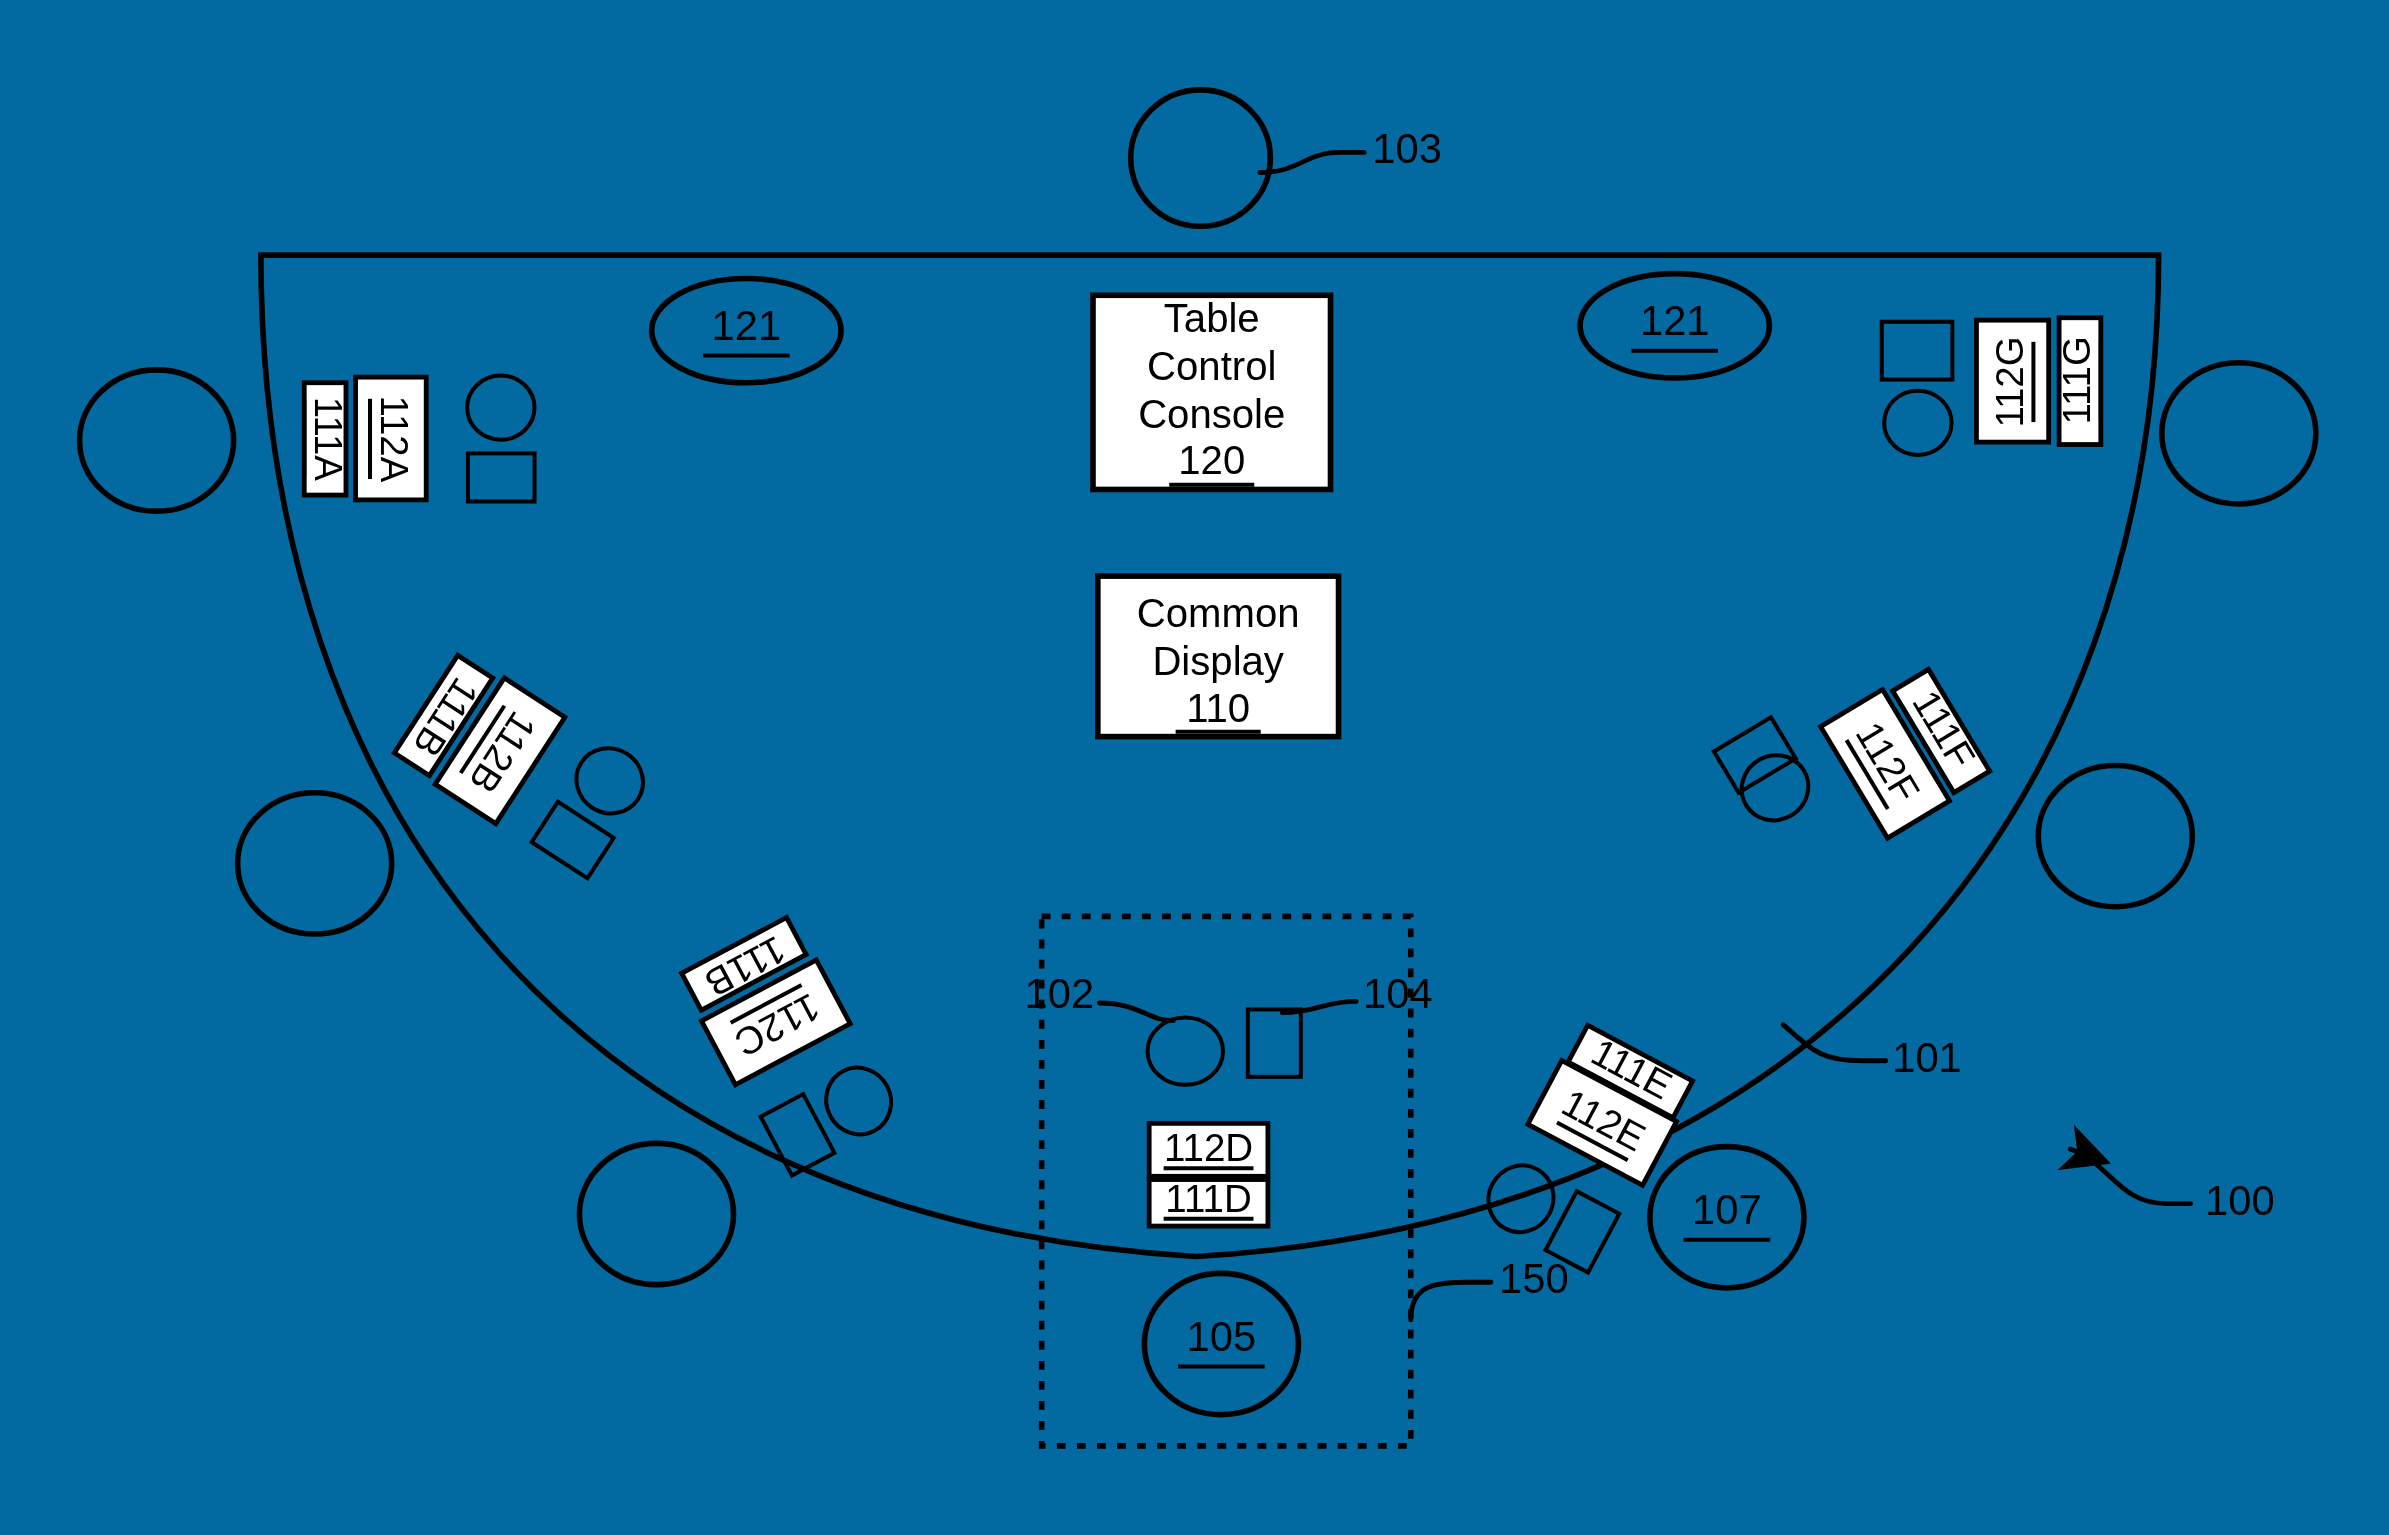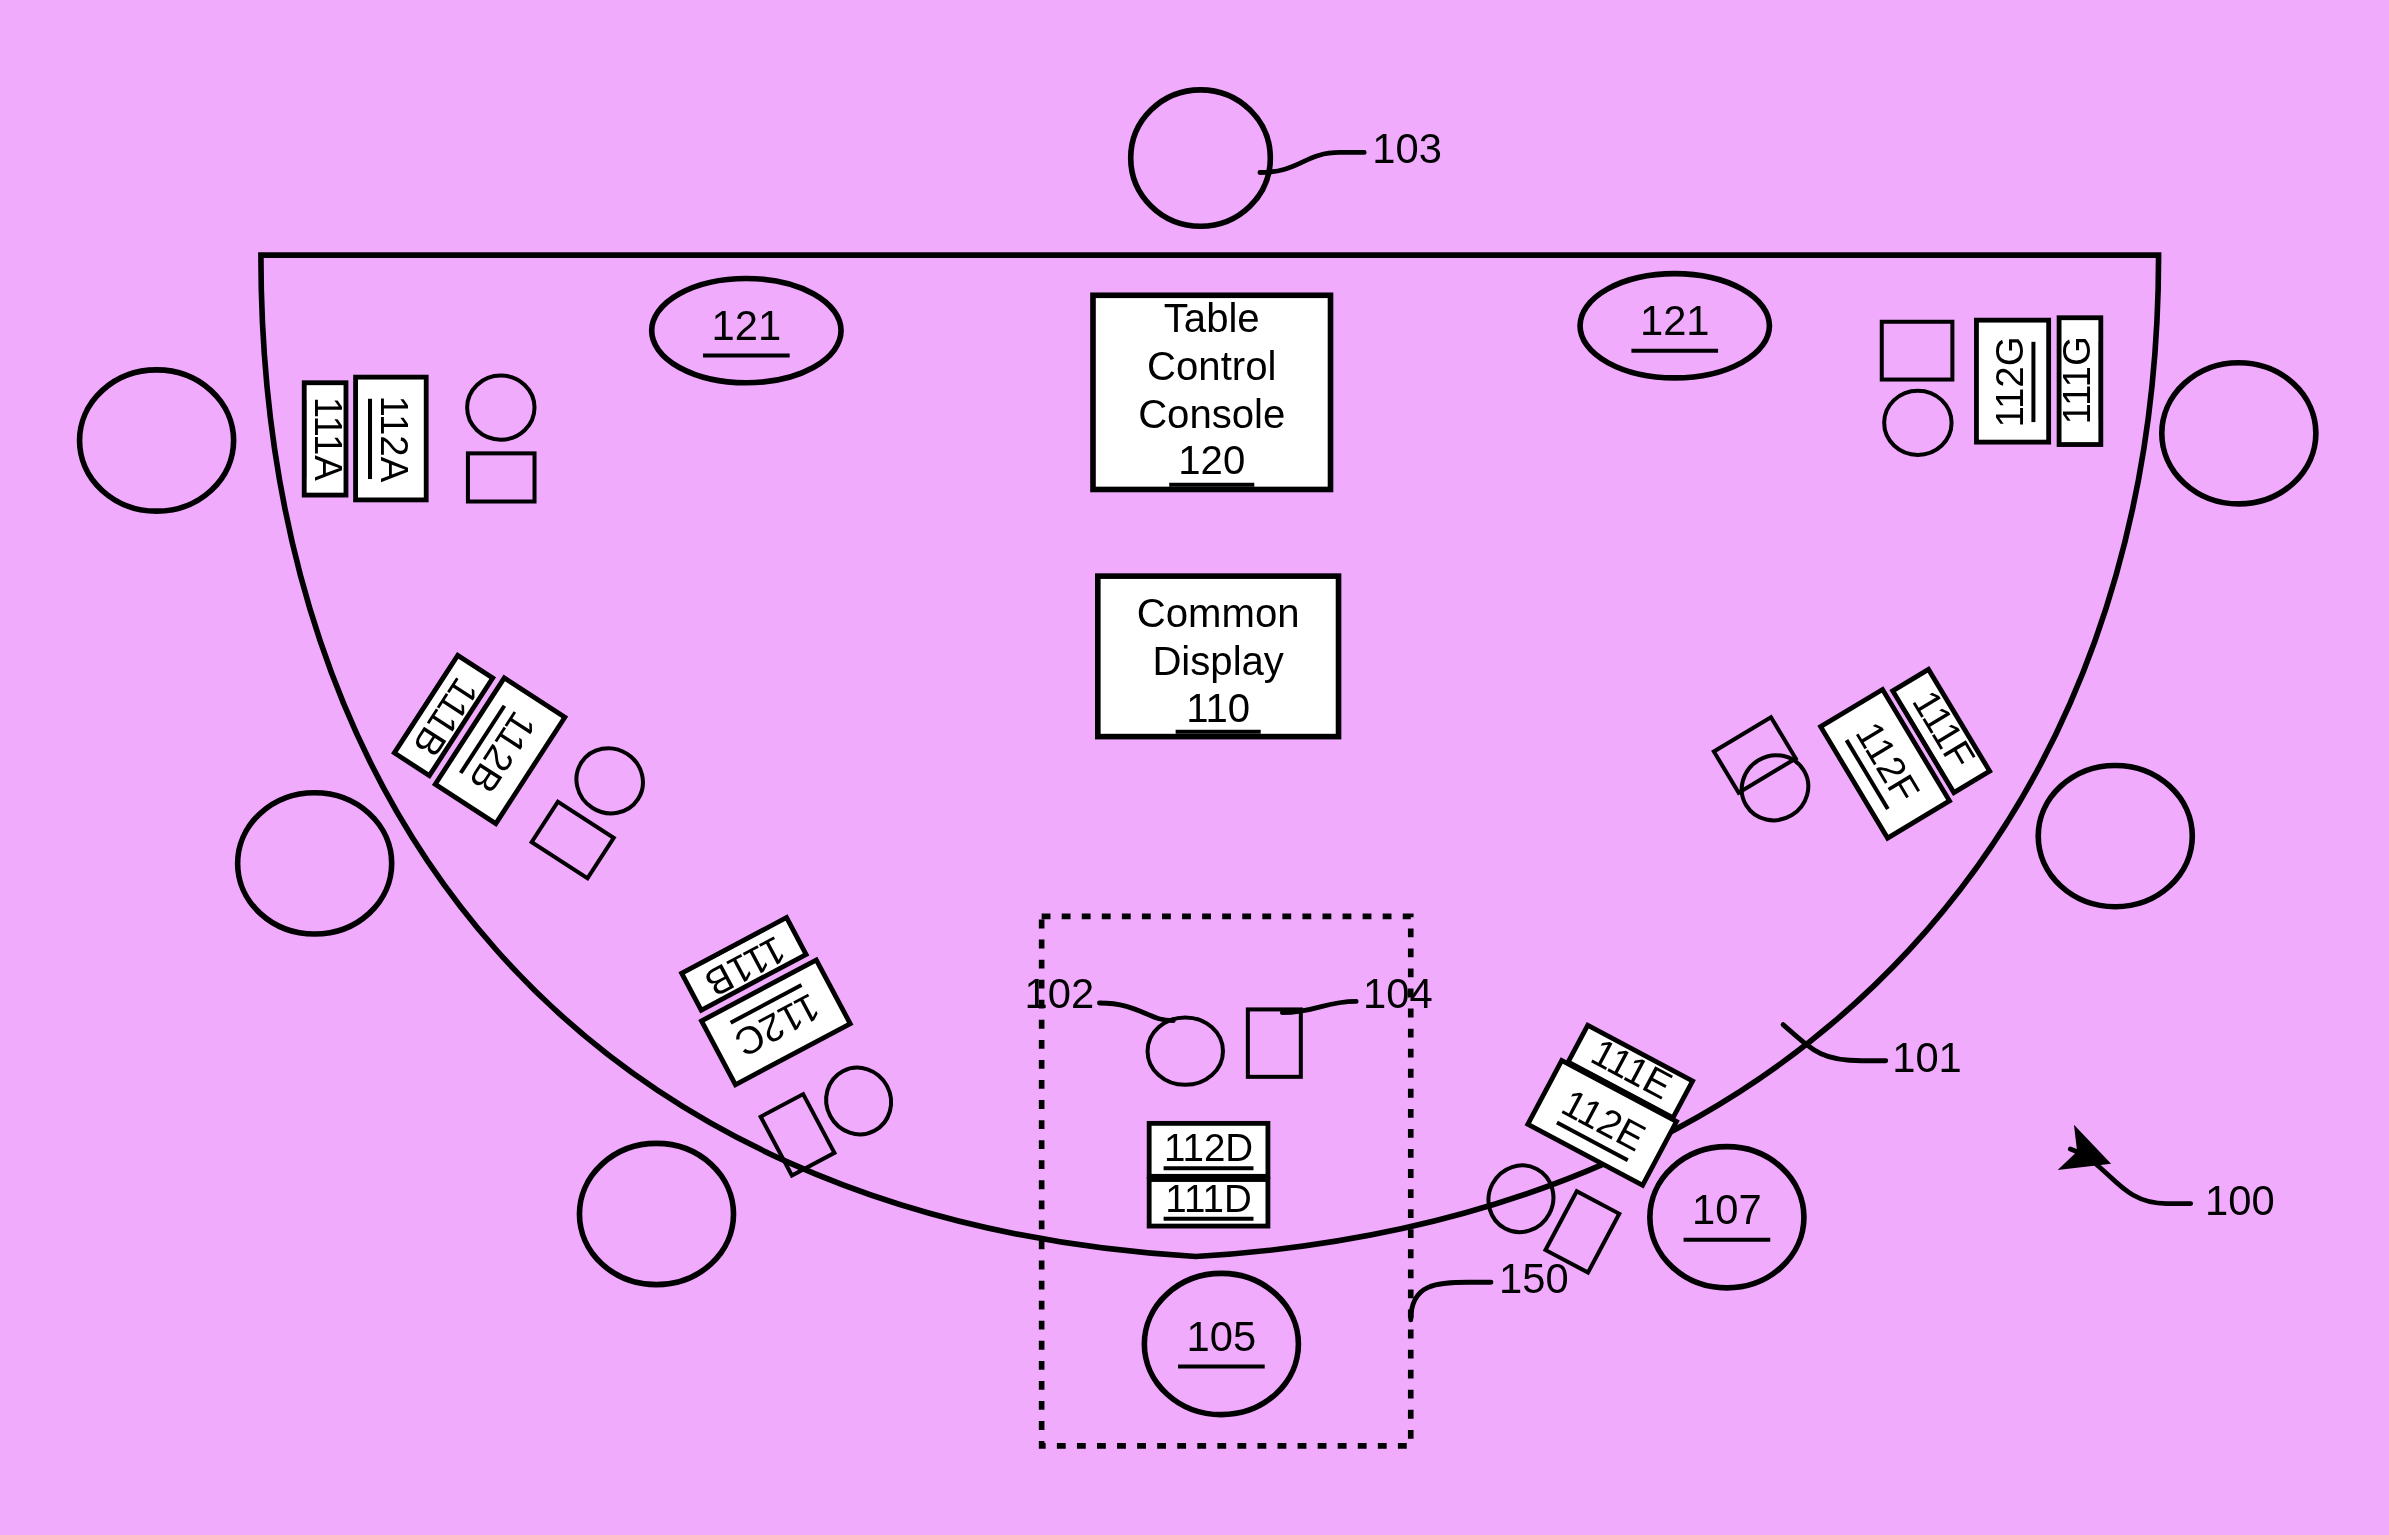--- a/index.html
+++ b/index.html
@@ -8,21 +8,21 @@
     padding: 0;
     background: #ffffff;
   }
   body {
     font-family: "Liberation Sans", sans-serif;
   }
   #figure-root {
     position: relative;
     width: 2389px;
     height: 1535px;
-    background: #f0abfc;
+    background: #0369a1;
     overflow: hidden;
   }
   svg#figure-svg {
     display: block;
     width: 2389px;
     height: 1535px;
   }
   .stroke-shape {
     fill: none;
     stroke: #000000;

